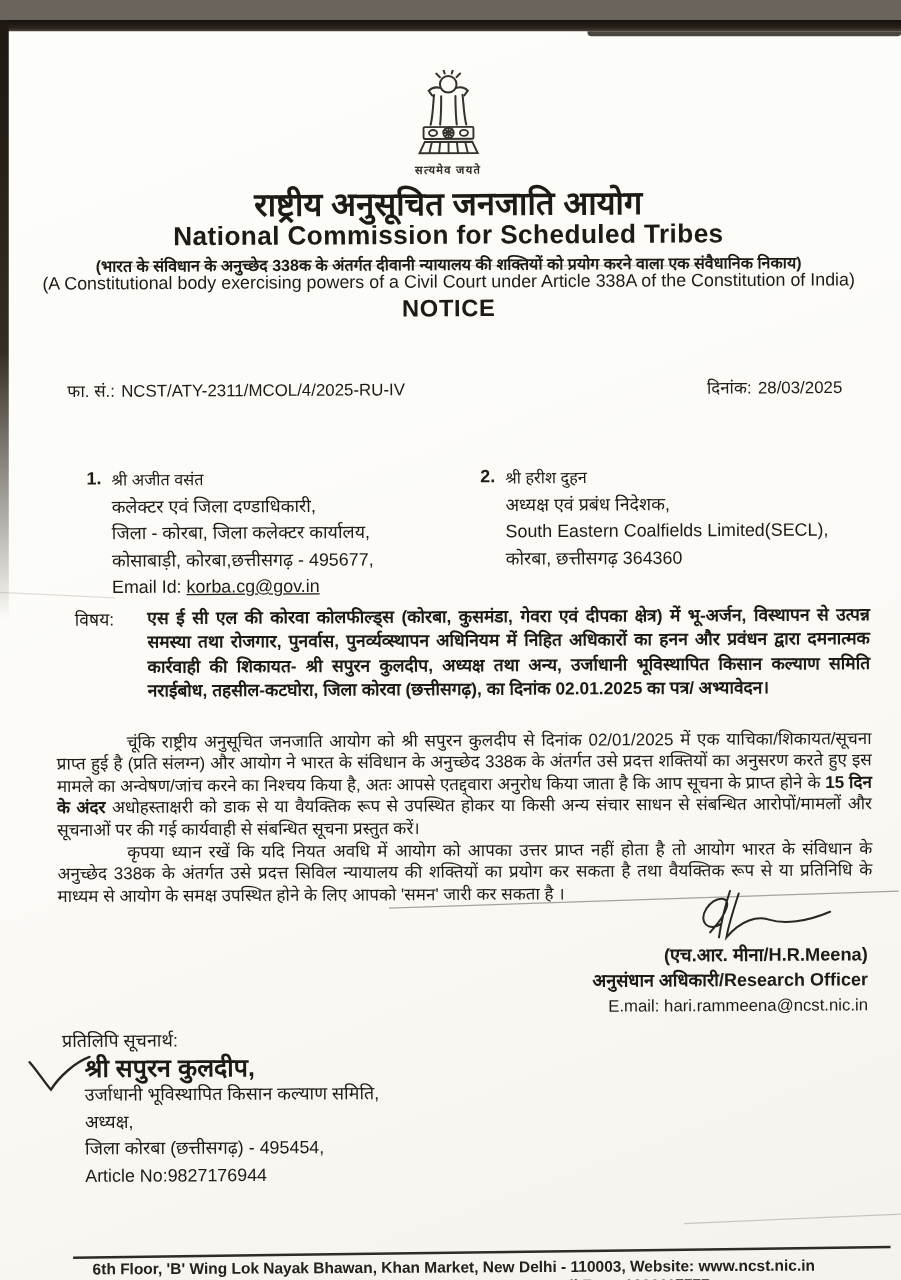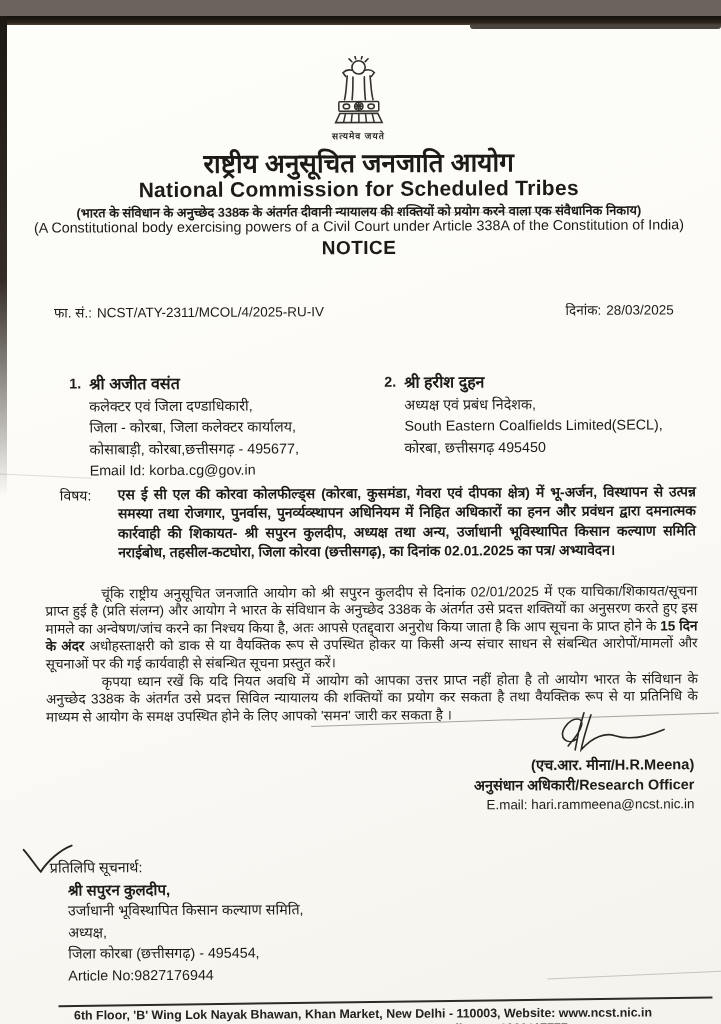--- a/index.html
+++ b/index.html
@@ -37,44 +37,44 @@
   .file-row{top:286px;left:55px;right:46px;display:flex;justify-content:space-between;font-size:13.5px;}
   .file-row .lbl{font-weight:400;}
   .ref-group{display:flex;gap:5px;align-items:baseline;}
 
   
   .addr-row{top:356px;left:70px;right:14px;display:flex;}
   .addr{display:flex;gap:8px;font-size:14.3px;line-height:21.5px;}
   .addr-1{width:315px;}
   .addr-2{width:322px;}
   .addr .num{font-weight:700;}
-  .addr .name{font-weight:700;font-size:16px;}
-  .u{}
+  .addr .name{font-weight:400;font-size:13px;}
+  .u{text-decoration:underline;}
 
   
   .subject-row{top:468px;left:60px;width:636px;display:flex;gap:14px;}
   .subject-row .lbl{font-weight:400;font-size:14px;flex:0 0 44px;}
   .subject-row .txt{font-weight:700;font-size:13.9px;line-height:19.4px;text-align:justify;}
 
   
   .para{left:45px;width:652px;font-size:13.6px;line-height:17.4px;text-align:justify;}
   .para1{top:568px;text-indent:56px;}
   .para2{top:656px;text-indent:56px;}
   .b{font-weight:700;}
 
   
   .sig{top:694px;left:546px;}
   .signatory{top:740px;right:28px;text-align:right;line-height:20px;}
   .signatory .name{font-weight:700;font-size:14.6px;}
   .signatory .desig{font-weight:700;font-size:14.4px;}
   .signatory .mail{font-size:13.4px;font-weight:500;}
 
   
-  .copy{top:840px;left:48px;font-size:14.3px;line-height:21.5px;}
-  .copy .name{font-weight:700;font-size:15px;}
+  .copy{top:806px;left:48px;font-size:14.3px;line-height:21.5px;}
+  .copy .name{font-weight:700;font-size:20px;}
   .copy .indent{margin-left:18px;}
   .check{top:825px;left:20px;}
 
   
   .footer-rule{top:985px;left:56px;width:654px;border-top:2.5px solid #2d2b28;transform:rotate(-0.45deg);}
   .footer-line1{top:991px;font-size:12.4px;font-weight:600;color:#24221f;}
   .footer-line2{top:1006px;font-size:12.4px;font-weight:600;color:#24221f;}
 </style>
 </head>
 <body>
@@ -146,21 +146,21 @@
           <span>Email Id:</span>
           <span class="u">korba.cg@gov.in</span>
         </span>
       </div>
       <div class="addr addr-2">
         <span class="num">2.</span>
         <span>
           <span class="name">श्री हरीश दुहन</span><br>
           <span>अध्यक्ष एवं प्रबंध निदेशक,</span><br>
           <span>South Eastern Coalfields Limited(SECL),</span><br>
-          <span>कोरबा, छत्तीसगढ़ 495450</span>
+          <span>कोरबा, छत्तीसगढ़ 364360</span>
         </span>
       </div>
     </div>
 
     <div class="abs subject-row">
       <span class="lbl">विषय:</span>
       <span class="txt">एस ई सी एल की कोरवा कोलफील्ड्स (कोरबा, कुसमंडा, गेवरा एवं दीपका क्षेत्र) में भू-अर्जन, विस्थापन से उत्पन्न समस्या तथा रोजगार, पुनर्वास, पुनर्व्यव्स्थापन अधिनियम में निहित अधिकारों का हनन और प्रवंधन द्वारा दमनात्मक कार्रवाही की शिकायत- श्री सपुरन कुलदीप, अध्यक्ष तथा अन्य, उर्जाधानी भूविस्थापित किसान कल्याण समिति नराईबोध, तहसील-कटघोरा, जिला कोरवा (छत्तीसगढ़), का दिनांक 02.01.2025 का पत्र/ अभ्यावेदन।</span>
     </div>
 
     <div class="abs para para1"><span>चूंकि राष्ट्रीय अनुसूचित जनजाति आयोग को श्री सपुरन कुलदीप से दिनांक 02/01/2025 में एक याचिका/शिकायत/सूचना प्राप्त हुई है (प्रति संलग्न) और आयोग ने भारत के संविधान के अनुच्छेद 338क के अंतर्गत उसे प्रदत्त शक्तियों का अनुसरण करते हुए इस मामले का अन्वेषण/जांच करने का निश्चय किया है, अतः आपसे एतद्द्वारा अनुरोध किया जाता है कि आप सूचना के प्राप्त होने के </span><span class="b">15 दिन के अंदर</span><span> अधोहस्ताक्षरी को डाक से या वैयक्तिक रूप से उपस्थित होकर या किसी अन्य संचार साधन से संबन्धित आरोपों/मामलों और सूचनाओं पर की गई कार्यवाही से संबन्धित सूचना प्रस्तुत करें।</span></div>

